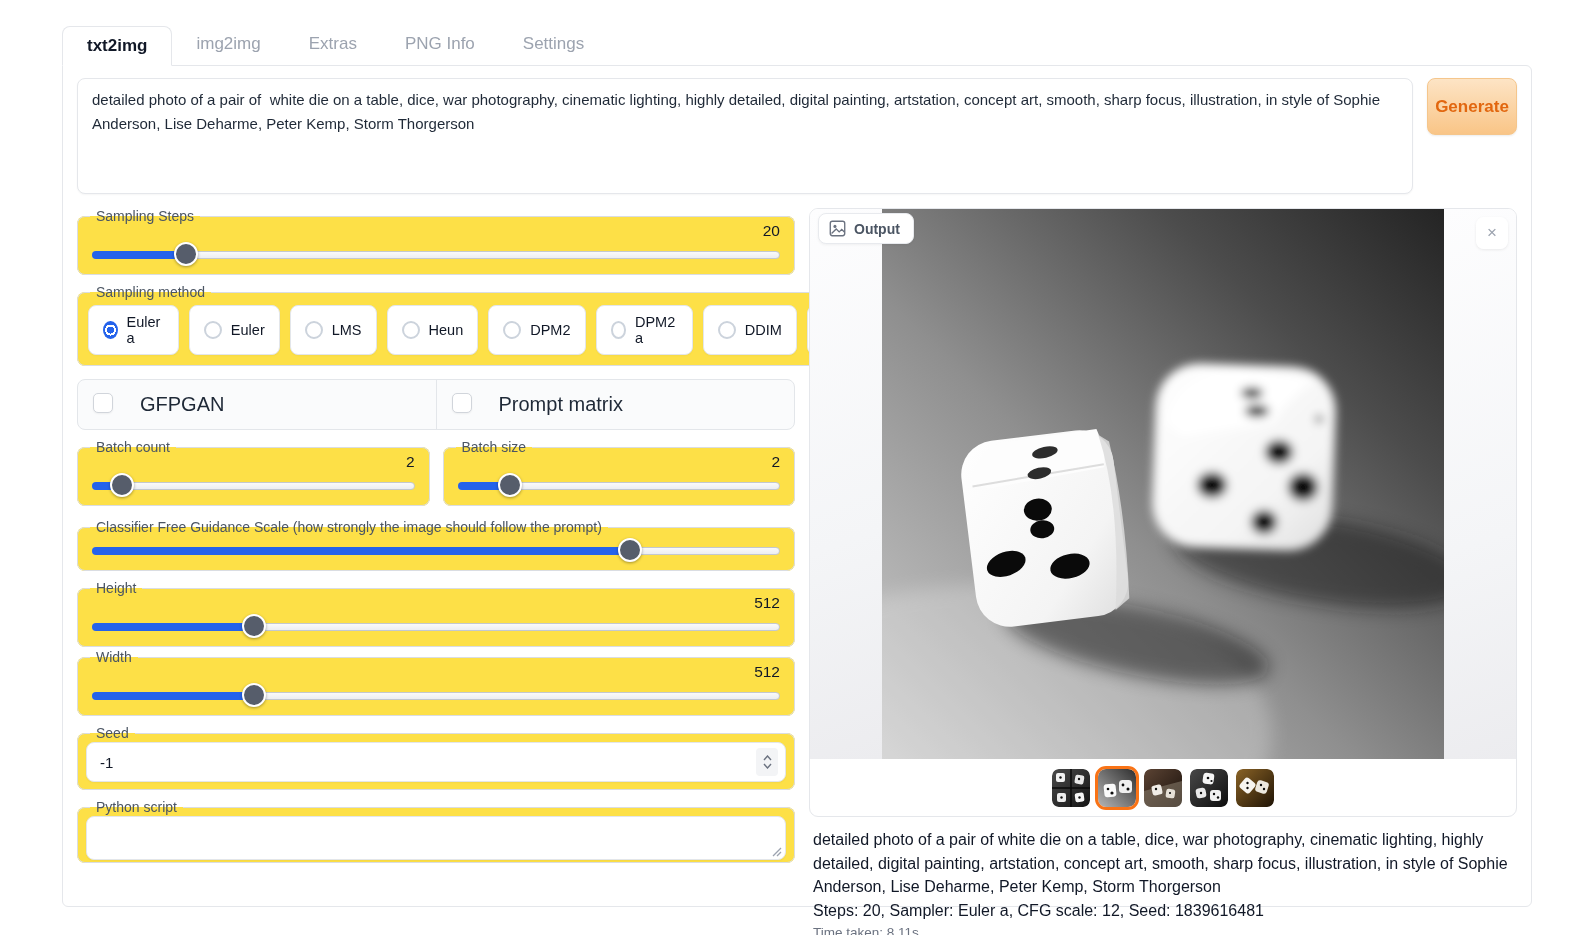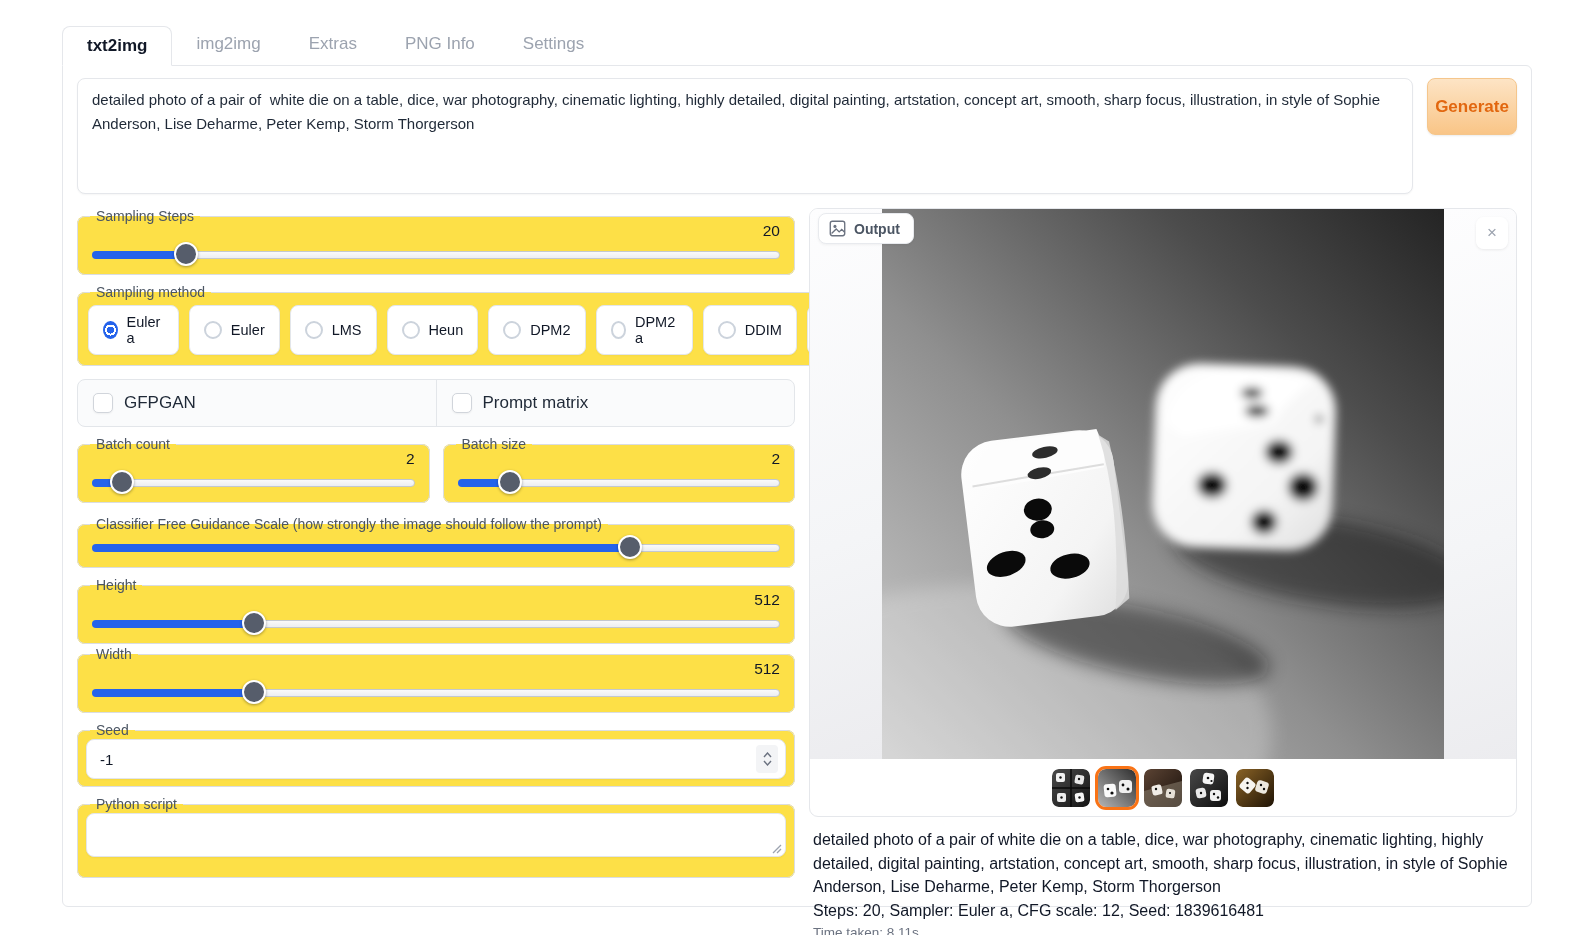--- a/index.html
+++ b/index.html
@@ -56,22 +56,22 @@
   .radio-chip { display:flex; align-items:center; gap:9px; background:#fff;
     border:1px solid #e3e6ea; border-radius:8px; padding:8px 14px; cursor:pointer;
     box-shadow:0 1px 2px rgba(0,0,0,.03); font-size:14.5px; color:#111827; }
   .radio-dot { width:18px; height:18px; border-radius:50%; background:#fff; border:2px solid #ccd3dc; }
   .radio-chip.checked .radio-dot { border:none;
     background:radial-gradient(circle at center,#2563eb 0 3.5px,#ffffff 3.5px 5.5px,#2563eb 5.5px); }
 
   
   .split-box { display:flex; border:1px solid #e3e6ea; border-radius:8px; background:#fafbfc;
     margin-bottom:9px; }
-  .split-cell { flex:1; display:flex; align-items:flex-start; gap:11px; padding:13px 15px;
-    font-size:17px; color:#1f2937; cursor:pointer; }
+  .split-cell { flex:1; display:flex; align-items:flex-start; gap:27px; padding:13px 15px;
+    font-size:20px; color:#1f2937; cursor:pointer; }
   .split-cell + .split-cell { border-left:1px solid #e3e6ea; }
   .checkbox { width:20px; height:20px; background:#fff; border:1px solid #d1d5db;
     border-radius:5px; box-shadow:0 1px 2px rgba(0,0,0,.05); }
 
   .pair-row { display:flex; gap:13px; }
   .pair-row fieldset { flex:1; }
 
   
   .num-input { display:flex; align-items:center; height:40px; background:#fff;
     border:1px solid #e3e6ea; border-radius:8px; padding:0 7px 0 13px; font-size:15px;
@@ -254,21 +254,21 @@
               <svg width="9" height="6" viewBox="0 0 9 6">
                   <path d="M1 5 L4.5 1 L8 5" stroke="#6b7280" stroke-width="1.4" fill="none"></path>
                 </svg>
               <svg width="9" height="6" viewBox="0 0 9 6">
                   <path d="M1 1 L4.5 5 L8 1" stroke="#6b7280" stroke-width="1.4" fill="none"></path>
                 </svg>
             </span>
           </div>
         </fieldset>
 
-        <fieldset style="padding-bottom:20px;">
+        <fieldset style="padding-bottom:2px;">
           <legend>Python script</legend>
           <div class="textarea-box">
             <span class="resize-handle">
               <svg width="13" height="13" viewBox="0 0 13 13">
                   <path d="M12 4 L4 12 M12 8 L8 12" stroke="#9ca3af" stroke-width="1.3" fill="none"></path>
                 </svg>
             </span>
           </div>
         </fieldset>
 

